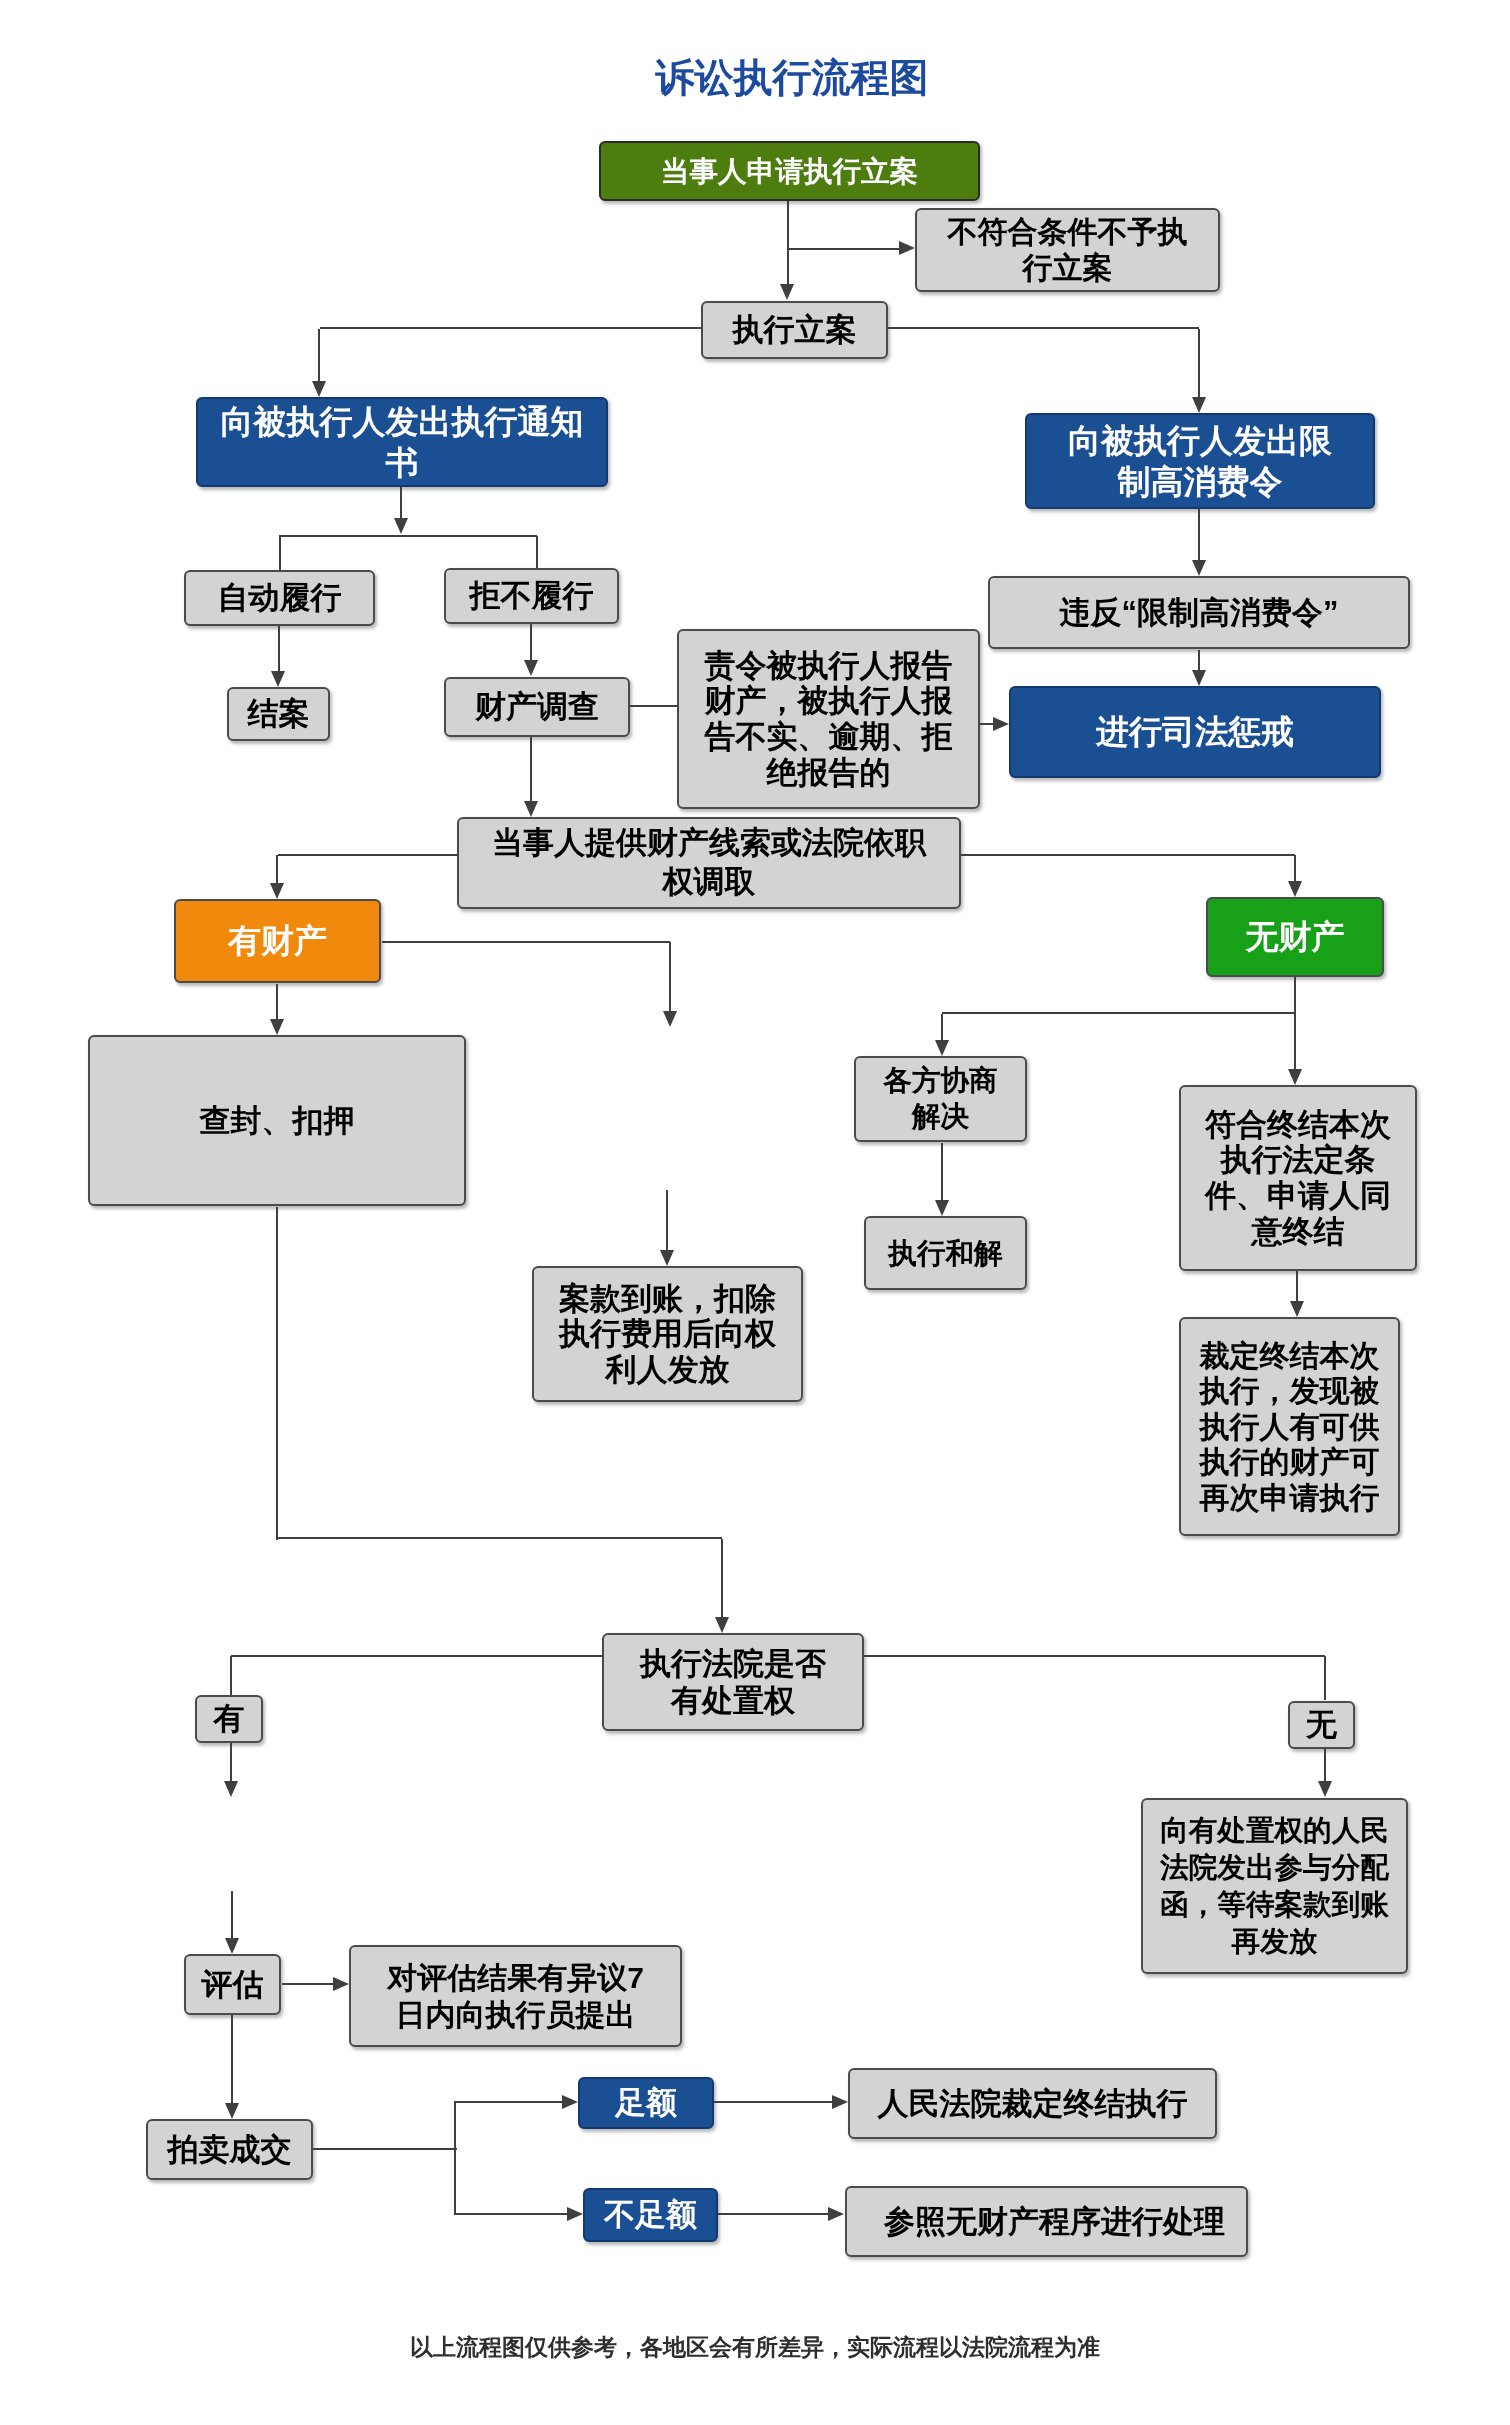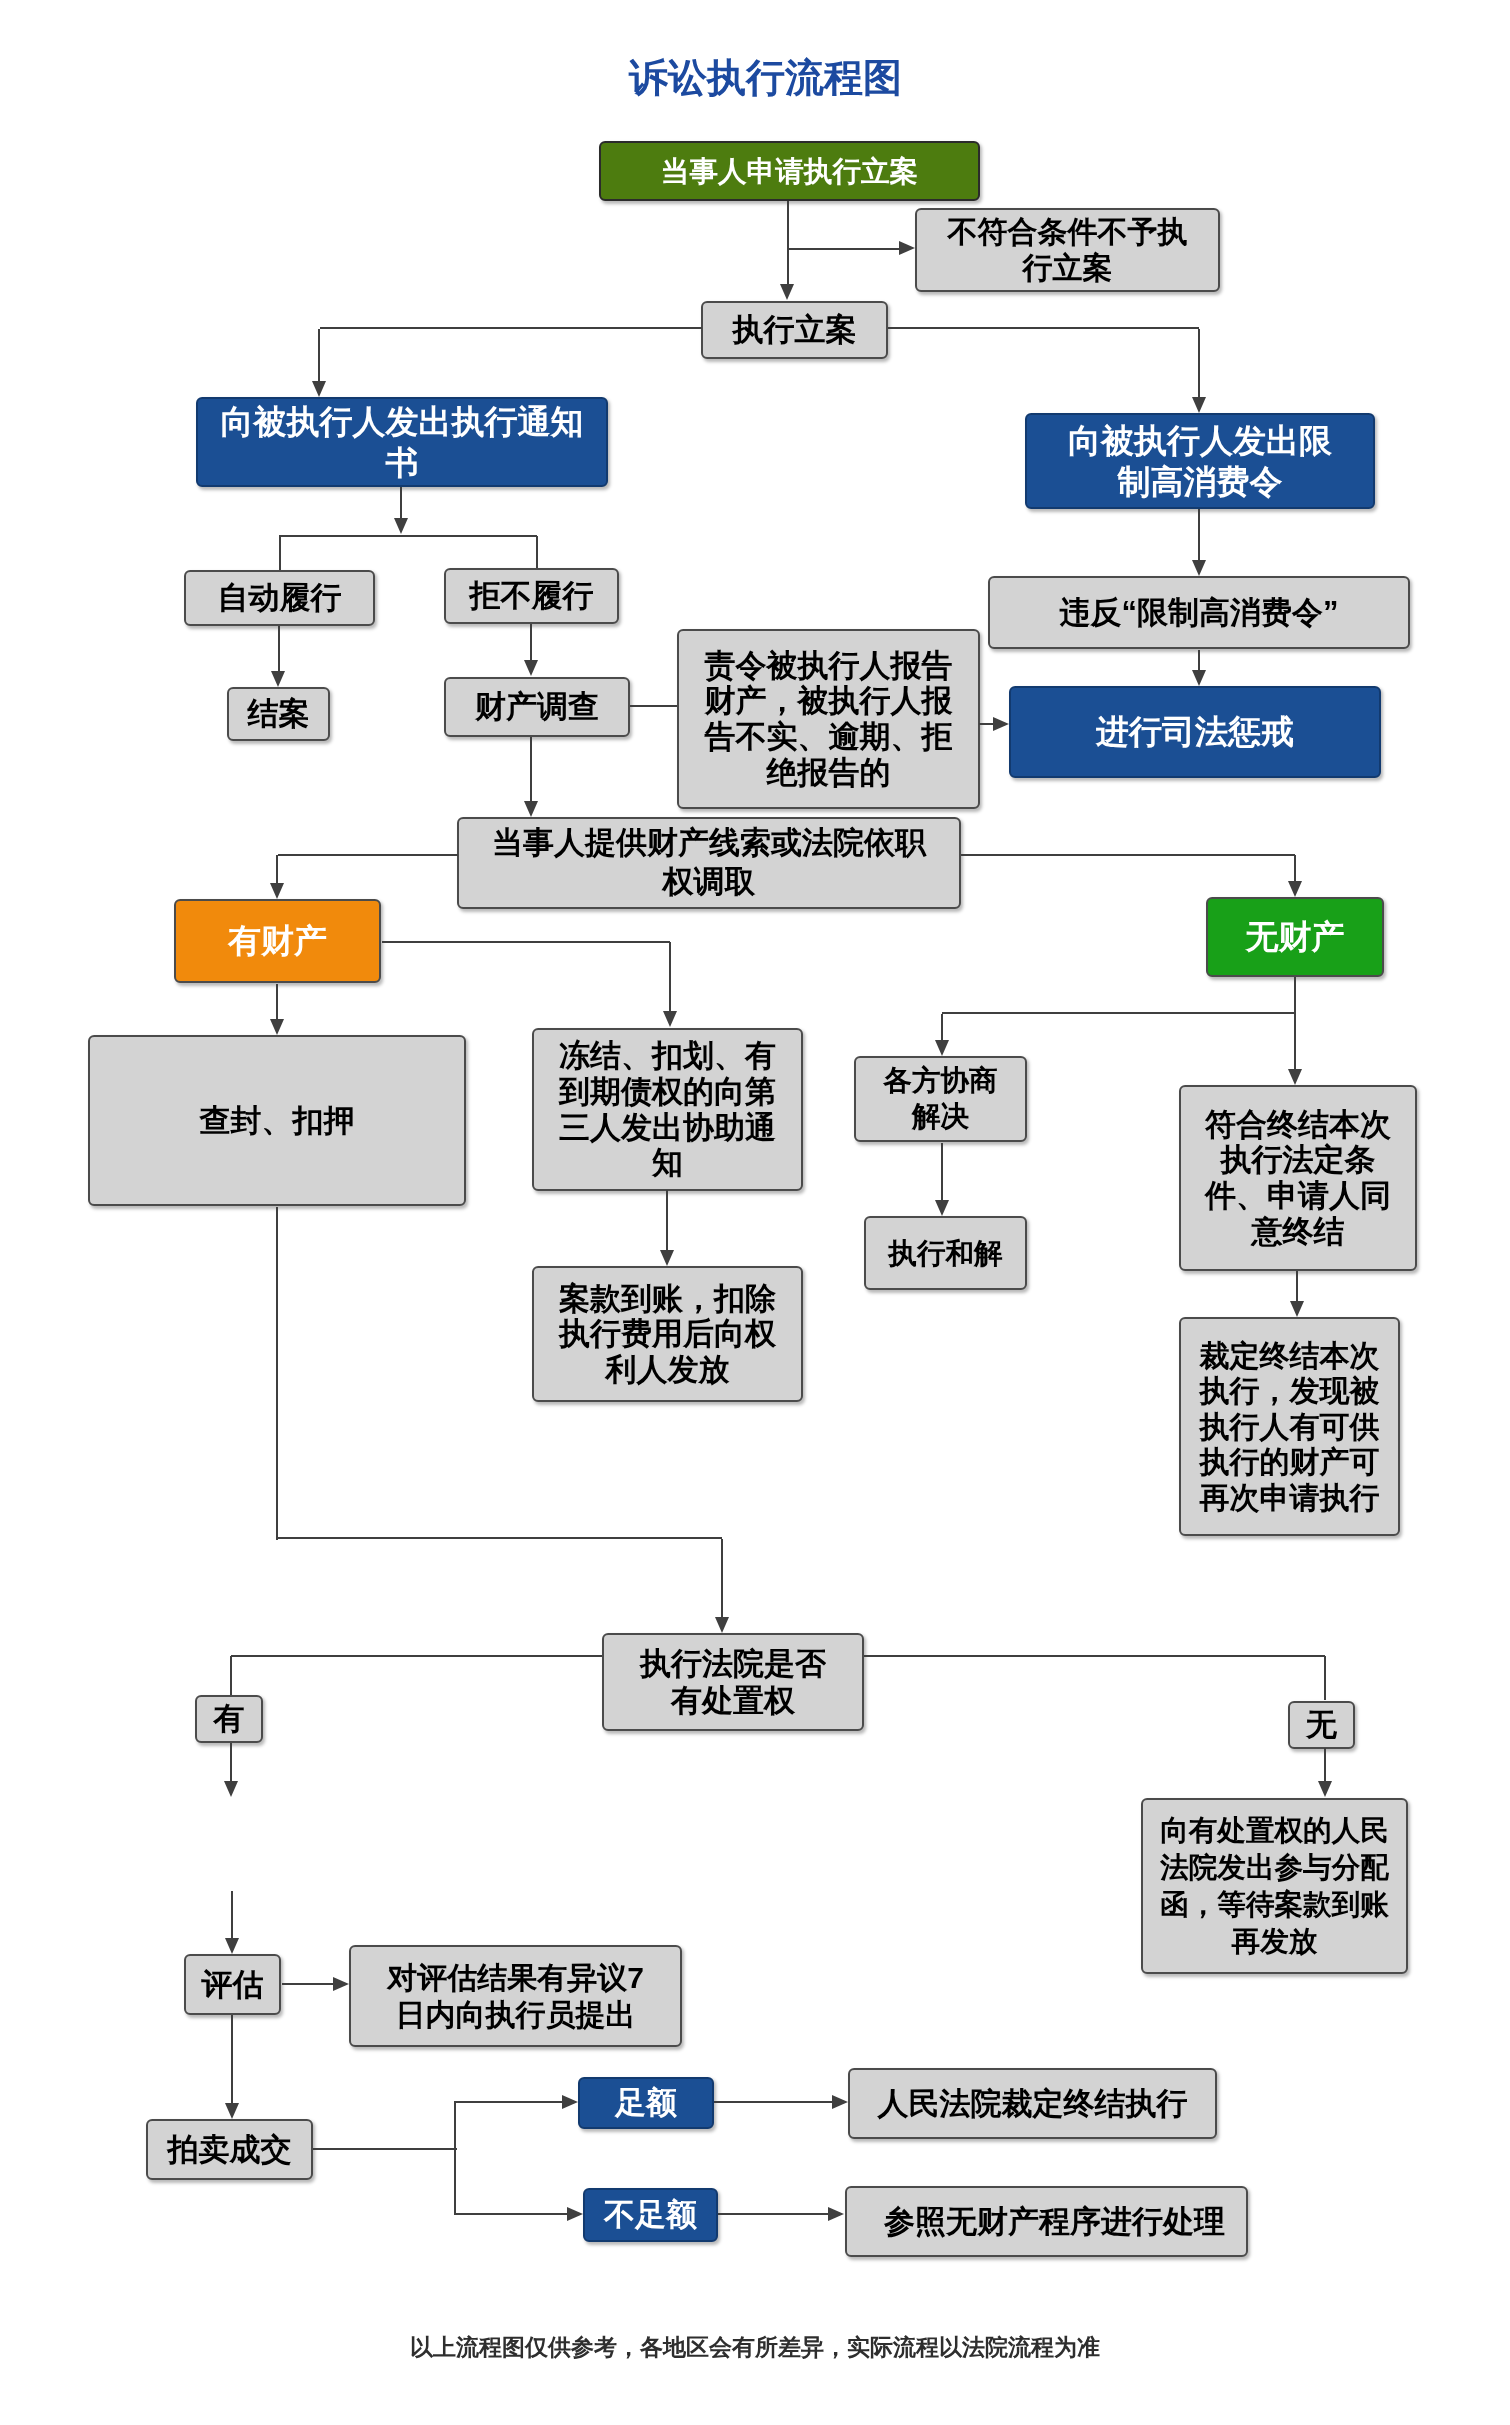--- a/index.html
+++ b/index.html
@@ -1,19 +1,19 @@
 <!DOCTYPE html>
 <html style="font-size:11px"><head>
 <meta charset="utf-8">
 <style>
   html,body{margin:0;padding:0;background:#fff;}
   #canvas{position:relative;width:1510px;height:2426px;background:#fff;overflow:hidden;
           font-family:"Liberation Sans","DejaVu Sans",sans-serif;}
   .title{position:absolute;font-family:"DejaVu Serif","Liberation Serif",serif;
-         font-weight:bold;color:#1c4aa0;}
+         font-weight:bold;color:#1c4aa0;text-align:center;}
   .node{position:absolute;display:flex;align-items:center;justify-content:center;
         text-align:center;font-weight:bold;box-sizing:border-box;border-radius:6.1px;
         border:2px solid #4b4b4b;background:#d3d3d3;color:#000;
         box-shadow:2px 2.7px 3.4px rgba(0,0,0,.28);line-height:1.2;}
   .node.dark{background:#4d7c0f;color:#fff;border-color:#2b2b2b;}
   .node.b{background:#1b4f94;color:#fff;border-color:#123a6f;}
   .node.o{background:#f18a0c;color:#fff;border-color:#4b4b4b;}
   .node.gr{background:#18a018;color:#fff;border-color:#4b4b4b;}
   .hl{position:absolute;height:2px;background:#3f3f3f;}
   .vl{position:absolute;width:2px;background:#3f3f3f;}
@@ -40,21 +40,20 @@
   <div class="node" style="left:444px;top:568px;width:175px;height:56px;font-size:31px;">拒不履行</div>
   <div class="node" style="left:988px;top:576px;width:422px;height:73px;font-size:31px;">违反“限制高消费令”</div>
   <div class="node" style="left:227px;top:687px;width:103px;height:54px;font-size:31px;text-align:center;">结案</div>
   <div class="node" style="left:444px;top:677px;width:186px;height:60px;font-size:31px;">财产调查</div>
   <div class="node" style="left:677px;top:629px;width:303px;height:180px;font-size:31px;padding:0 16.3px;line-height:1.15;">责令被执行人报告财产，被执行人报告不实、逾期、拒绝报告的</div>
   <div class="node b" style="left:1009px;top:686px;width:372px;height:92px;font-size:33px;">进行司法惩戒</div>
   <div class="node" style="left:457px;top:817px;width:504px;height:92px;font-size:31px;padding:0 31px;line-height:1.25;">当事人提供财产线索或法院依职权调取</div>
   <div class="node o" style="left:174px;top:899px;width:207px;height:84px;font-size:33px;">有财产</div>
   <div class="node gr" style="left:1206px;top:897px;width:178px;height:80px;font-size:33px;">无财产</div>
   <div class="node" style="left:88px;top:1035px;width:378px;height:171px;font-size:31px;">查封、扣押</div>
-  <div class="node" style="left:532px;top:1028px;width:271px;height:163px;font-size:31px;padding:0 24.5px;line-height:1.15;">冻结、扣划、有到期债权的向第三人发出协助通知</div>
   <div class="node" style="left:854px;top:1056px;width:173px;height:86px;font-size:28.6px;padding:0 24.5px;line-height:1.25;">各方协商解决</div>
   <div class="node" style="left:864px;top:1216px;width:163px;height:74px;font-size:28.6px;">执行和解</div>
   <div class="node" style="left:532px;top:1266px;width:271px;height:136px;font-size:31px;padding:0 24.5px;line-height:1.15;">案款到账，扣除执行费用后向权利人发放</div>
   <div class="node" style="left:1179px;top:1085px;width:238px;height:186px;font-size:31px;padding:0 17px;line-height:1.15;">符合终结本次执行法定条件、申请人同意终结</div>
   <div class="node" style="left:1179px;top:1317px;width:221px;height:219px;font-size:30px;padding:0 17px;line-height:1.18;">裁定终结本次执行，发现被执行人有可供执行的财产可再次申请执行</div>
   <div class="node" style="left:602px;top:1633px;width:262px;height:98px;font-size:31px;padding:0 33px;">执行法院是否有处置权</div>
   <div class="node" style="left:195px;top:1695px;width:68px;height:48px;font-size:31px;">有</div>
   <div class="node" style="left:1288px;top:1701px;width:67px;height:48px;font-size:31px;">无</div>
   <div class="node" style="left:184px;top:1954px;width:97px;height:61px;font-size:31px;">评估</div>
   <div class="node" style="left:349px;top:1945px;width:333px;height:102px;font-size:30px;padding:0 27px;line-height:1.25;">对评估结果有异议7日内向执行员提出</div>

